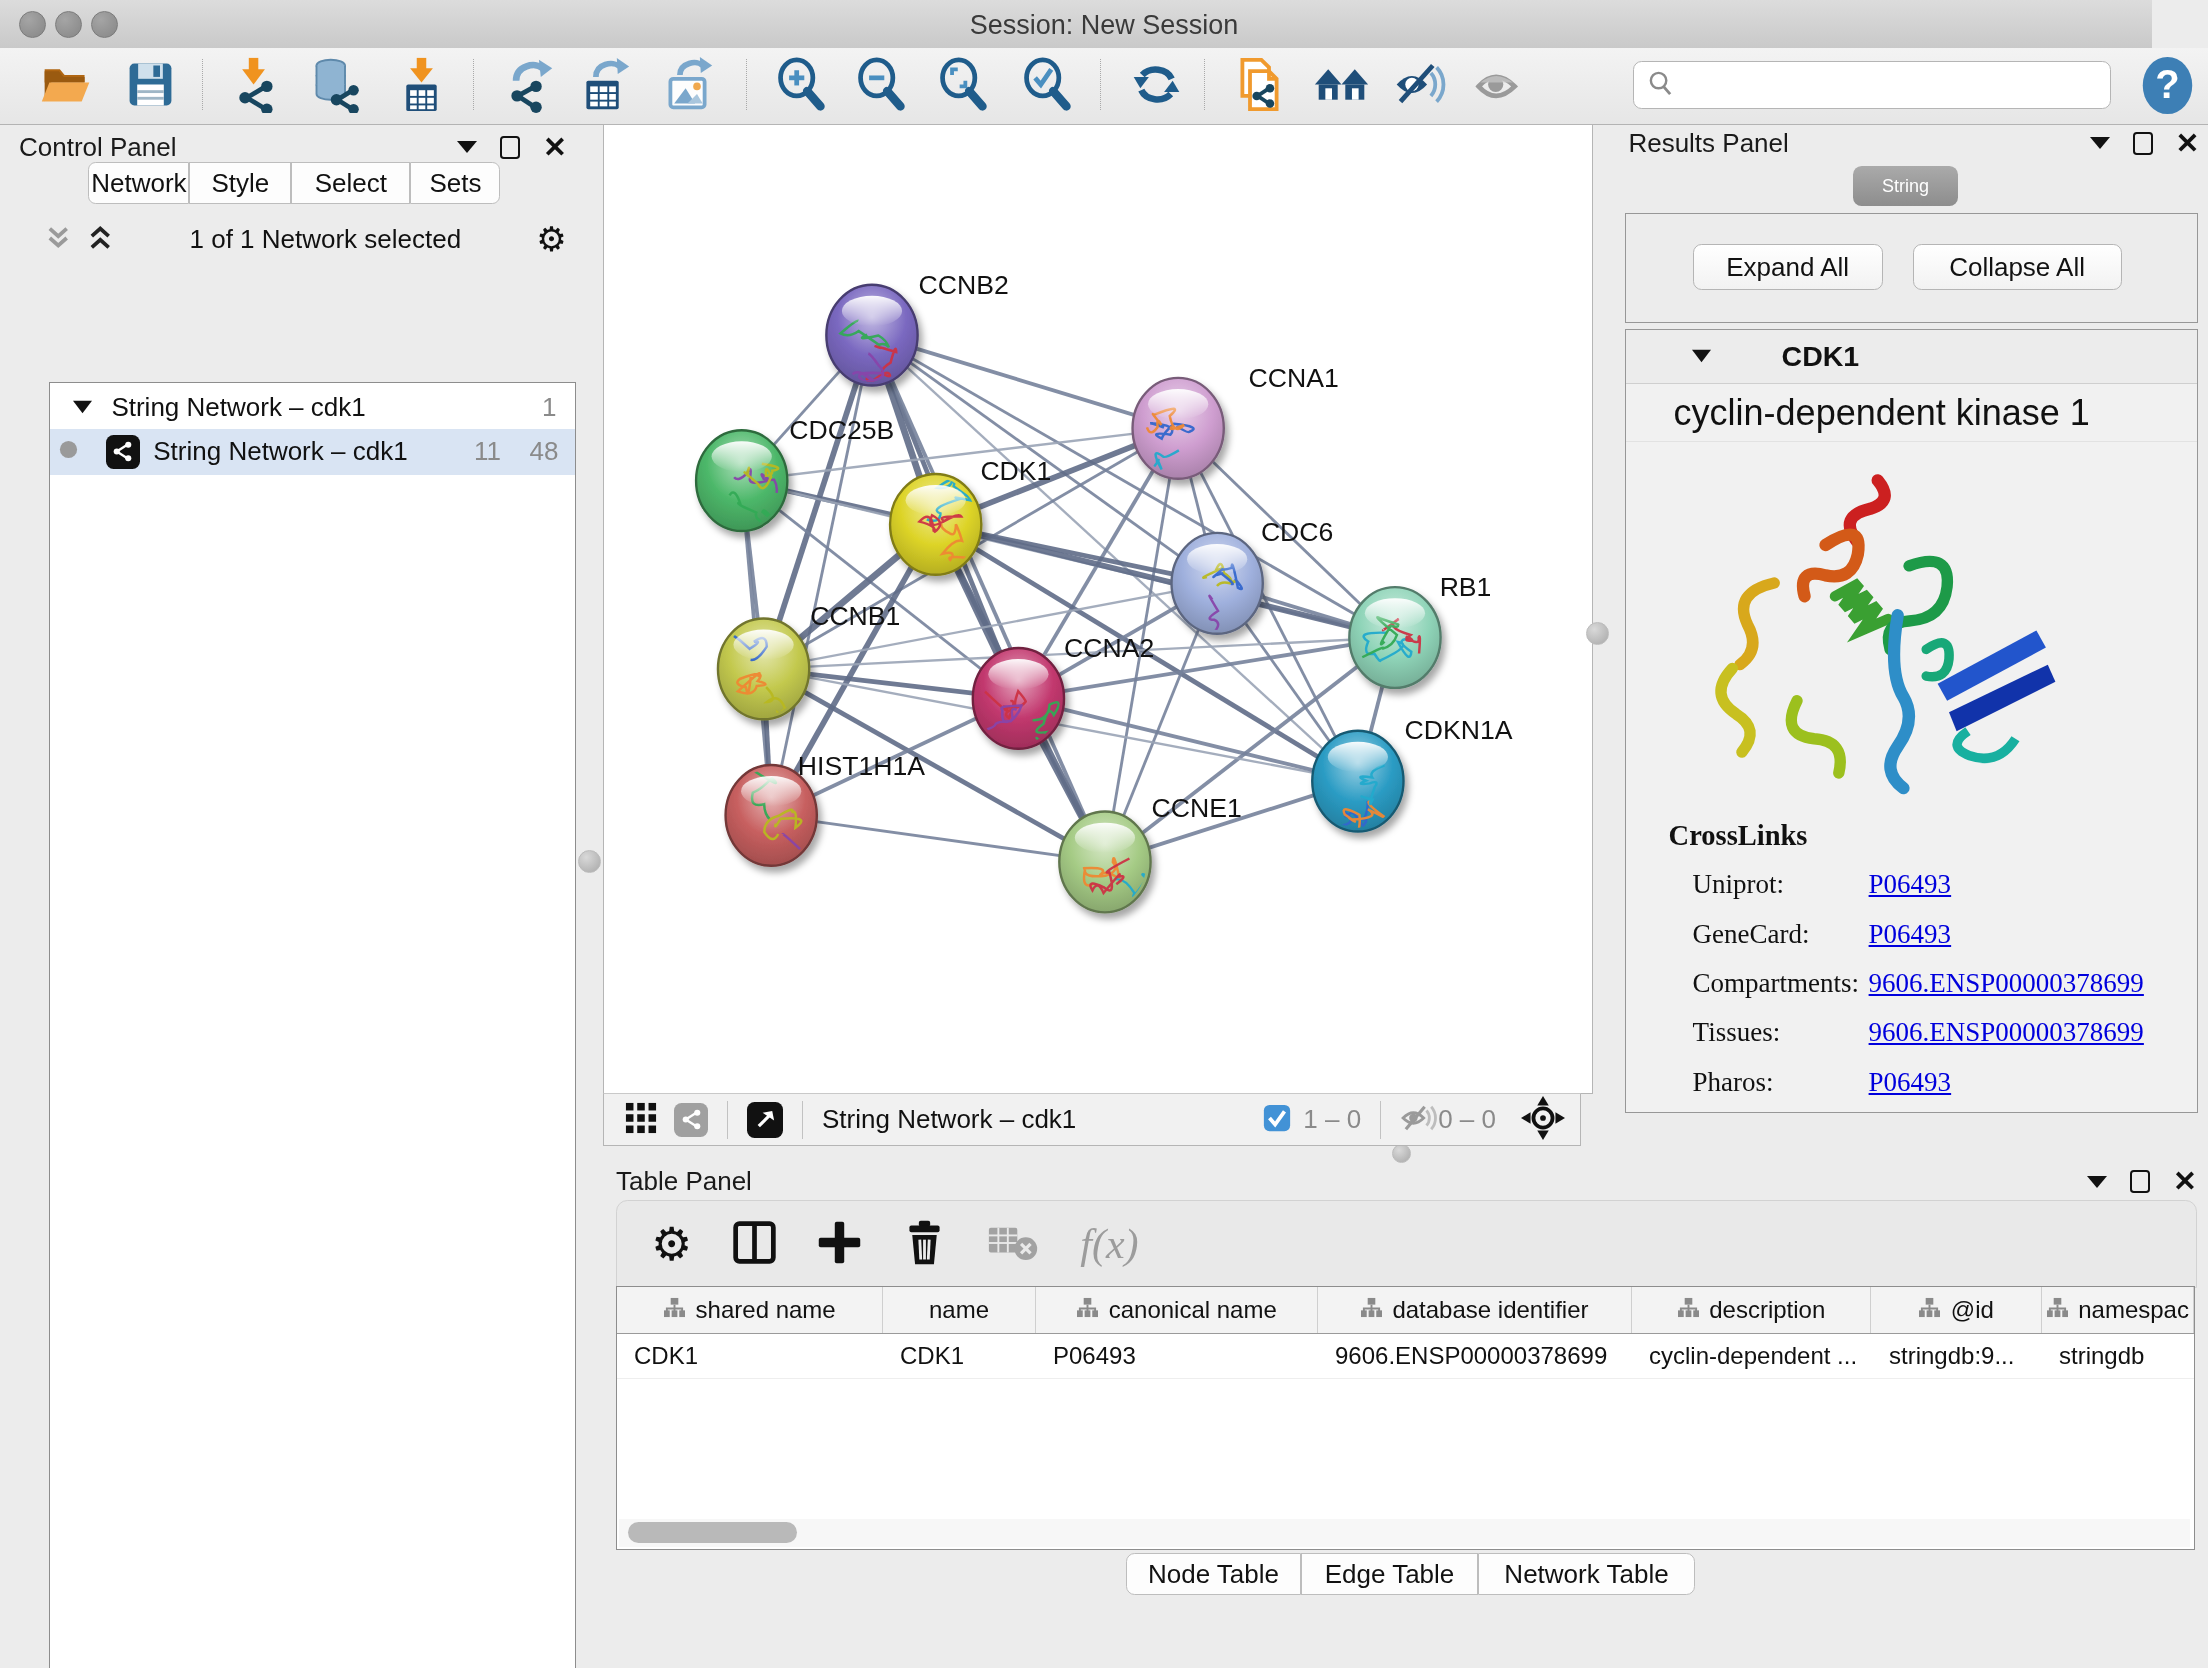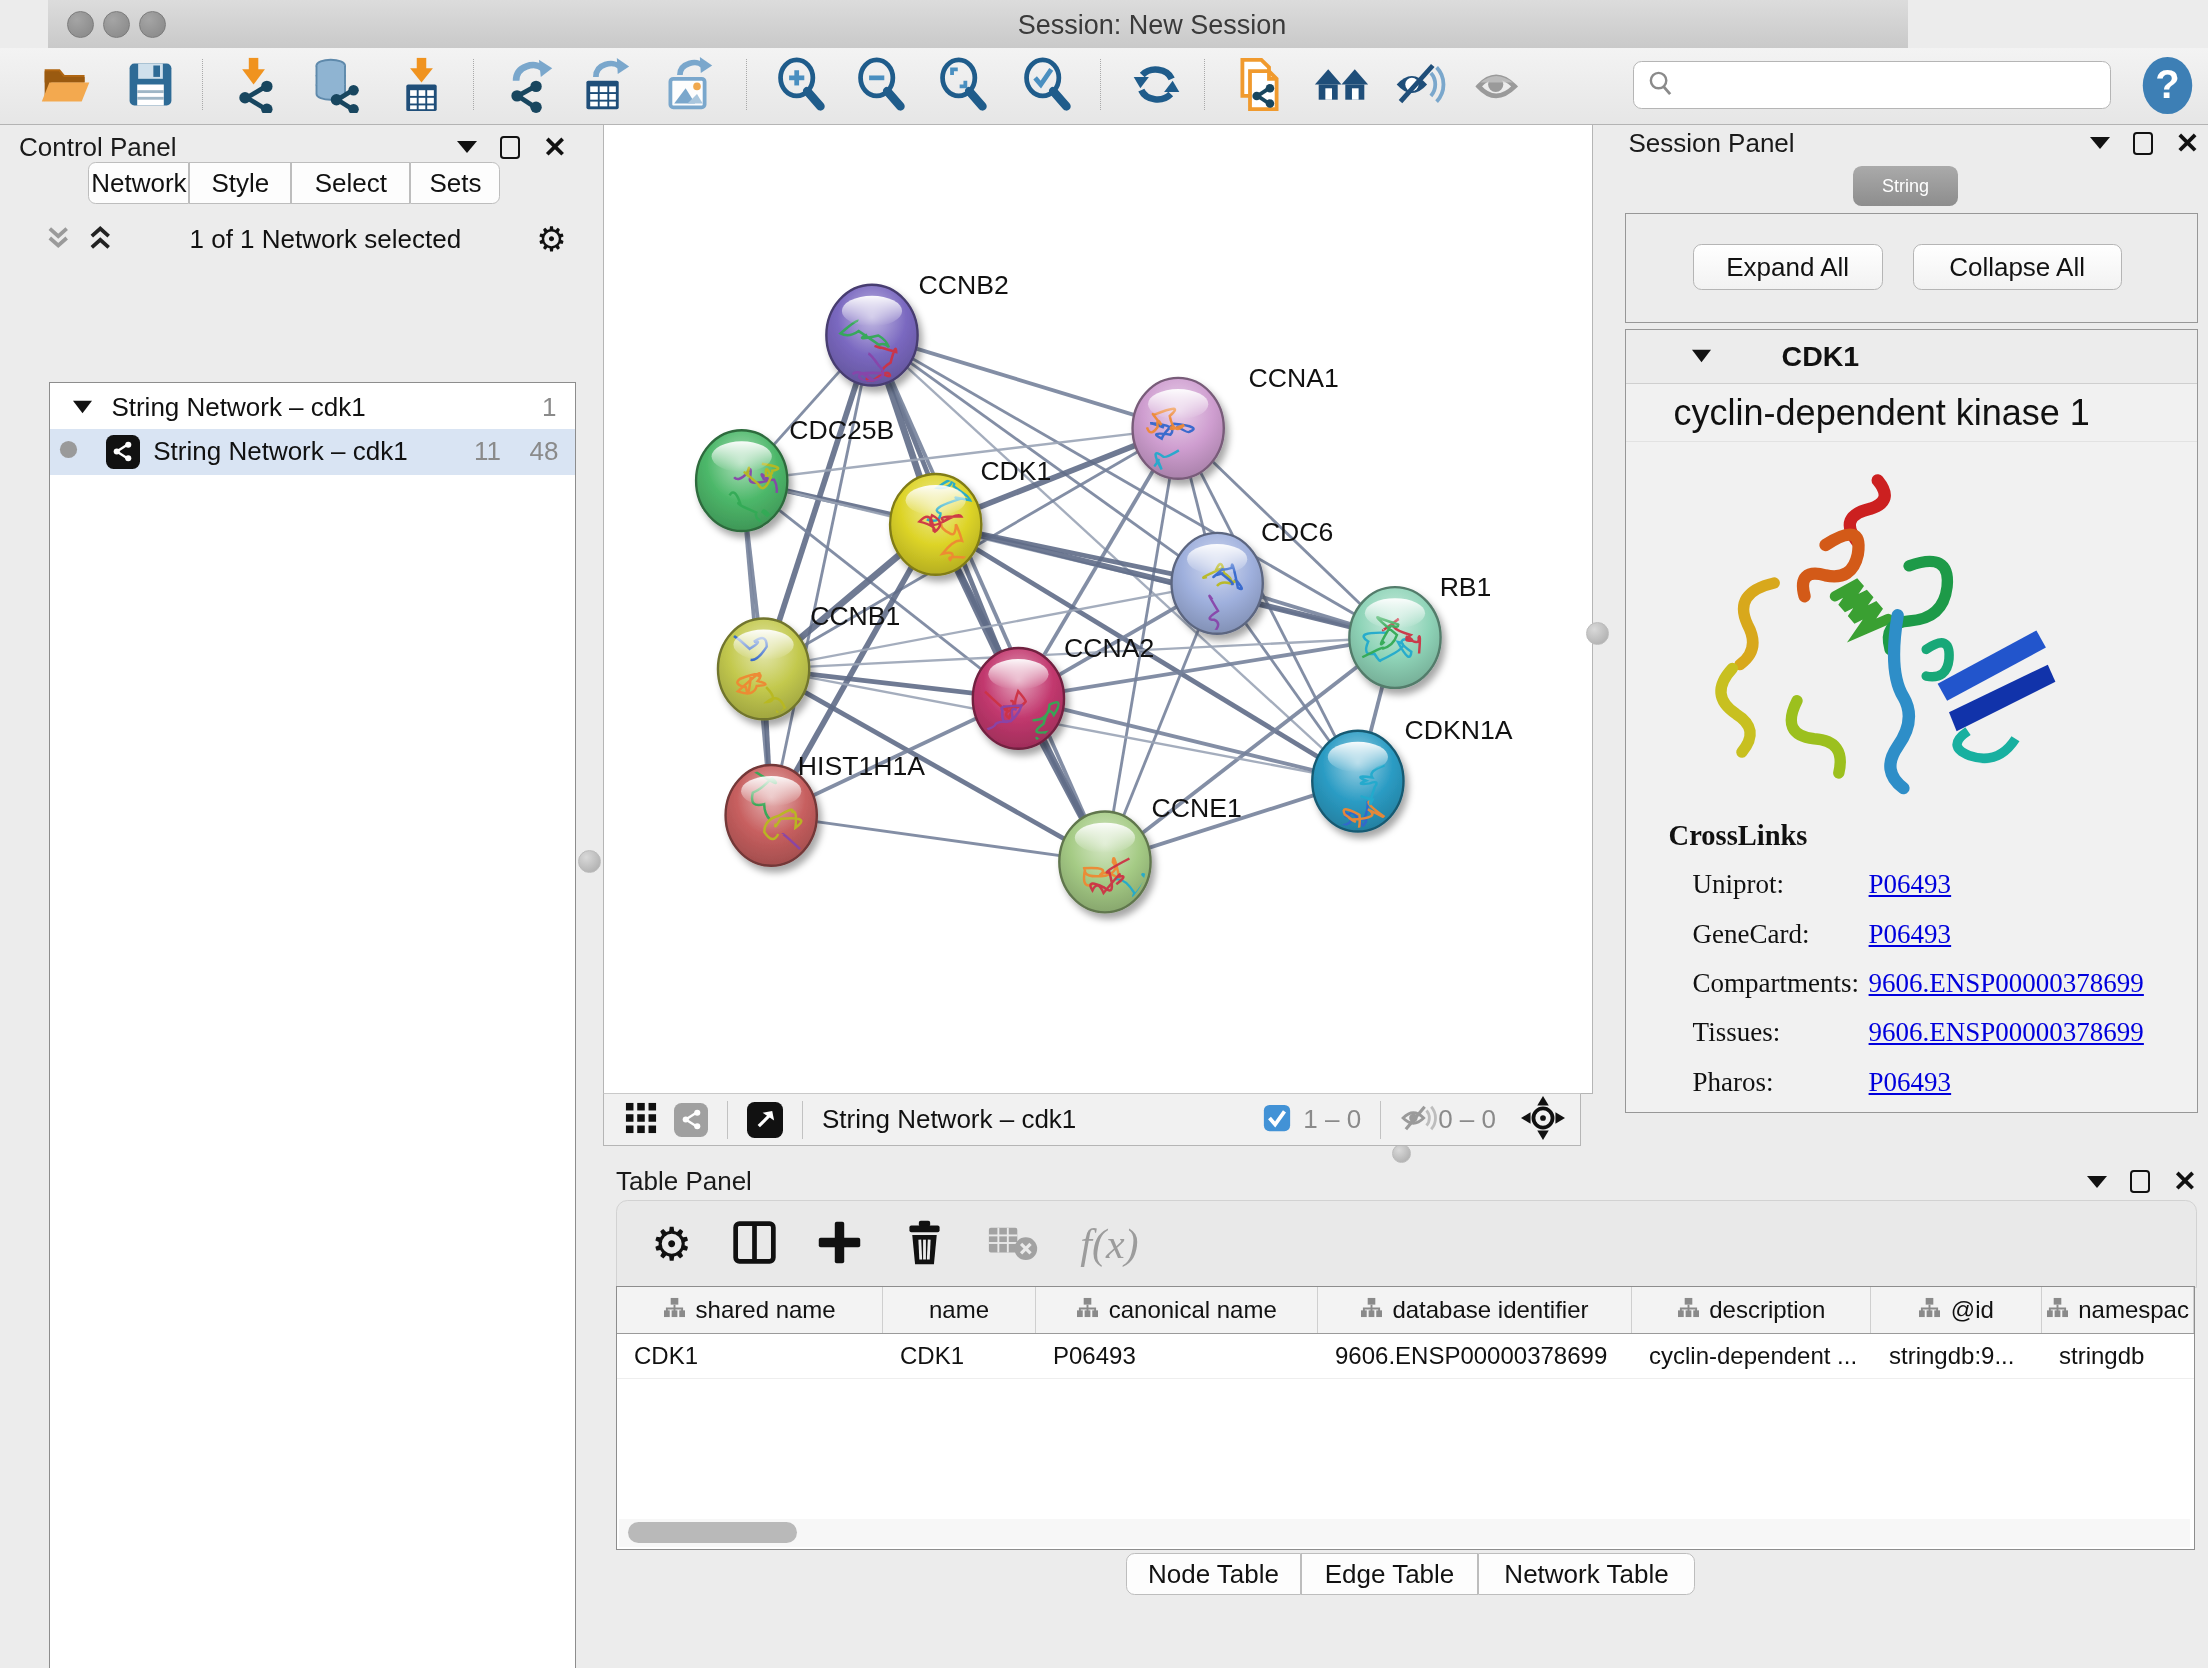--- a/index.html
+++ b/index.html
@@ -1,21 +1,21 @@
 <!DOCTYPE html>
 <html style="font-size:15px"><head>
 <meta charset="utf-8">
 <style>
   html,body{margin:0;padding:0;background:#555;}
   #root{position:relative;width:2208px;height:1668px;background:#ececec;
     font-family:"Liberation Sans",sans-serif;overflow:hidden;color:#111;}
   .abs{position:absolute;}
   
-  #titlebar{left:0;top:0;width:1860px;height:48px;
-    background:linear-gradient(#dcdcdc,#c9c9c9);border-bottom:1px solid #a8a8a8;margin-left:48px;}
+  #titlebar{left:0;top:0;width:2152px;height:48px;
+    background:linear-gradient(#dcdcdc,#c9c9c9);border-bottom:1px solid #a8a8a8;}
   .traffic{width:25px;height:25px;border-radius:50%;top:11.4px;
     background:radial-gradient(circle at 35% 30%,#a5a5a5,#868686);border:1px solid #7b7b7b;}
   #win-title{width:2208px;top:9.5px;text-align:center;font-size:27px;color:#3a3a3a;}
   
   #toolbar{left:0;top:48px;width:2208px;height:76px;
     background:linear-gradient(#f3f3f3,#e6e6e6);border-bottom:1px solid #b3b3b3;}
   .tbi{top:7.6px;width:57px;height:57px;}
   .tsep{top:11.4px;width:0;height:51px;border-left:1.9px dotted #a9a9a9;}
   #search-box{left:1633px;top:13.3px;width:476px;height:46px;background:#fff;
     border:1px solid #b5b5b5;border-radius:8.6px;display:flex;align-items:center;}
@@ -681,21 +681,21 @@
             <polygon points="23,46 17,36 29,36"></polygon>
             <polygon points="0,23 10,17 10,29"></polygon>
             <polygon points="46,23 36,17 36,29"></polygon>
           </g>
         </svg>
     </span>
   </div>
 
   <div class="abs" style="left:1617px;top:124px;width:592px;height:1008px">
     <div class="abs wctl" style="left:11.4px;top:3.8px;width:571px">
-      <span class="panel-title">Session Panel</span>
+      <span class="panel-title">Results Panel</span>
       <span style="flex:1"></span>
       <span class="tri-down"></span>
       <span class="sq"></span>
       <span class="xx">✕</span>
     </div>
     <div id="rp-badge" class="abs" style="left:236px;top:42px;width:105px;height:40px">String</div>
     <div class="rp-box abs" style="left:7.6px;top:89px;width:571px;height:108px">
       <div class="btn abs" style="left:67px;top:30px;width:188px;height:44px">Expand All</div>
       <div class="btn abs" style="left:287px;top:30px;width:207px;height:44px">Collapse All</div>
     </div>

